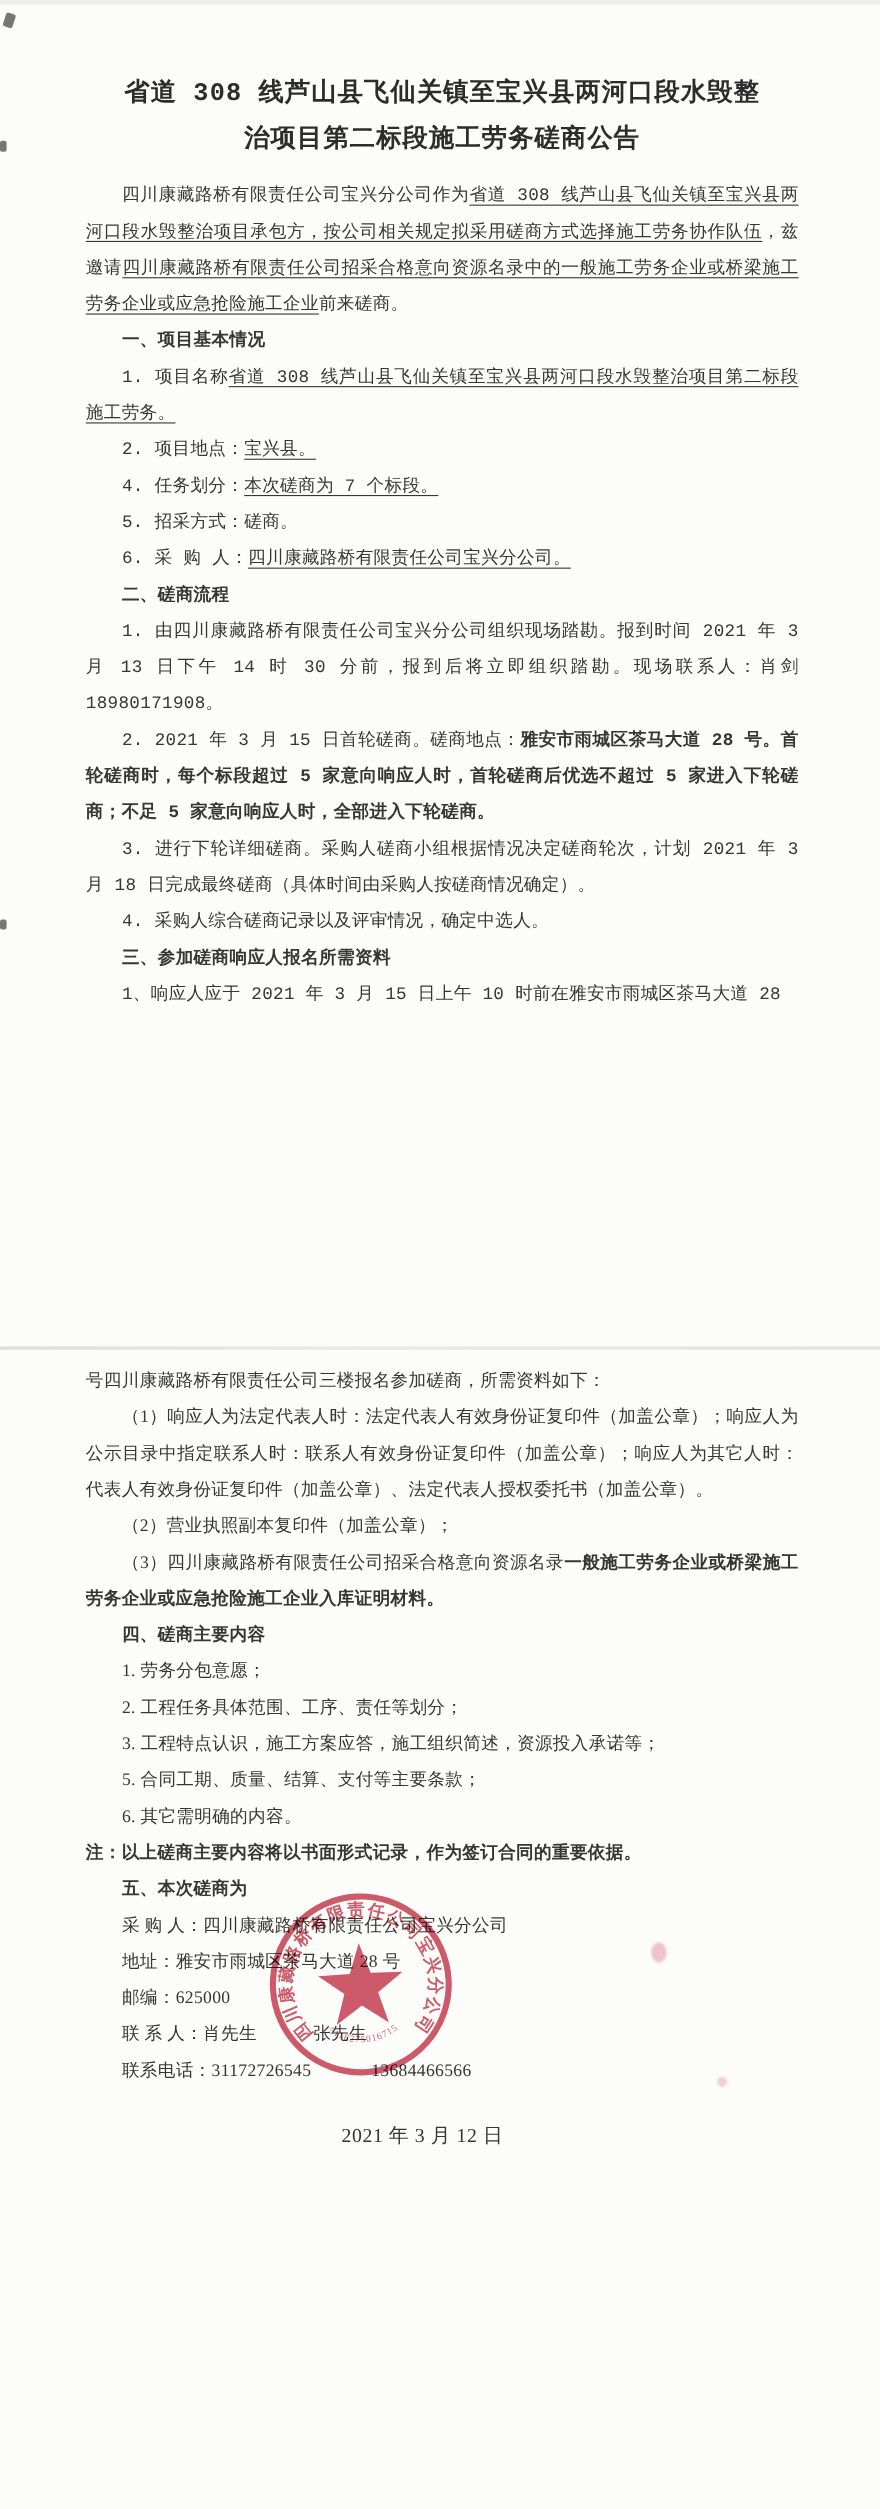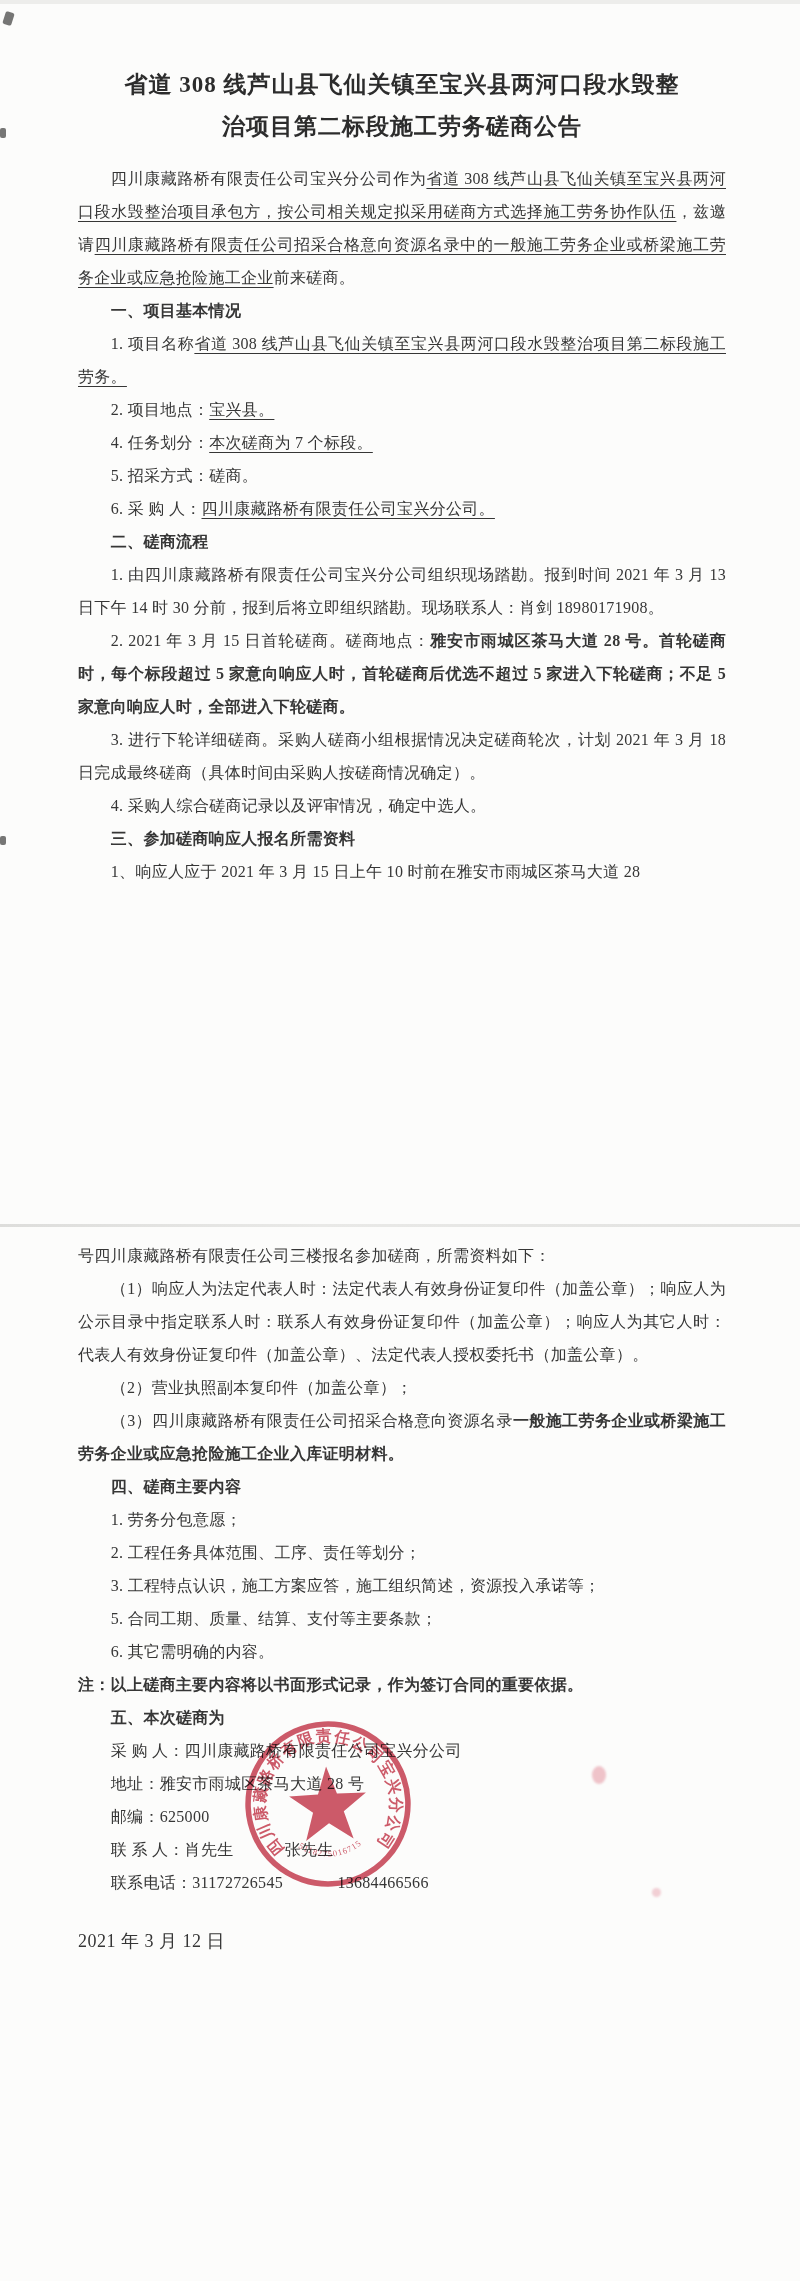--- a/index.html
+++ b/index.html
@@ -10,36 +10,36 @@
     overflow:hidden;
     font-family:"Liberation Serif","DejaVu Serif",serif;
     color:#363636;
   }
   .edge-top{position:absolute;top:0;left:0;width:800px;height:4px;background:#ededeb;}
   .mark{position:absolute;background:#4a4a48;border-radius:2px;opacity:.75;}
   .m1{left:4px;top:12px;width:9px;height:13px;transform:rotate(18deg);}
   .m2{left:0;top:128px;width:6px;height:10px;}
   .m3{left:0;top:836px;width:6px;height:9px;}
   .page{position:absolute;left:0;right:0;padding:0 74px 0 78px;box-sizing:border-box;}
-  .page1{top:0;height:1226px;}
+  .page1{top:0;height:1226px;font-family:Liberation Mono, monospace;}
   .page2{top:1227px;height:1141px;padding-top:12px;}
   .page-divider{position:absolute;top:1224px;left:0;width:800px;height:3px;
     background:linear-gradient(to right,#dddddb,#e9e9e7 40%,#e2e2e0);}
   h1.title{margin:0;padding:64px 0 14px 0;font-size:23px;line-height:42px;
     font-weight:bold;color:#2c2c2c;text-align:center;letter-spacing:1px;}
   h1.title .tl{display:block;}
   p.t{margin:0;font-size:16px;line-height:33px;text-align:justify;letter-spacing:.3px;}
   .ind{text-indent:2.05em;}
   .hd{font-weight:bold;}
   .b{font-weight:bold;}
   .u{text-decoration:underline;text-underline-offset:4px;text-decoration-thickness:1px;}
   .contact{padding-left:2.05em;text-indent:0;}
   .gap2{margin-left:3.2em;}
   .gap3{margin-left:3.4em;}
-  p.date{margin:26px 36px 0 0;font-size:18px;line-height:33px;text-align:left;letter-spacing:.5px;}
+  p.date{margin:26px 36px 0 0;font-size:18px;line-height:33px;text-align:center;letter-spacing:.5px;}
   .stamp{position:absolute;left:242px;top:1718px;width:172px;height:172px;
     opacity:.82;mix-blend-mode:multiply;transform:rotate(-3deg);}
   .ink-dot{position:absolute;left:592px;top:1766px;width:14px;height:18px;border-radius:50%;
     background:rgba(214,90,110,.35);filter:blur(1px);}
   .ink-dot2{position:absolute;left:652px;top:1888px;width:9px;height:9px;border-radius:50%;
     background:rgba(214,90,110,.28);filter:blur(1px);}
 </style>
 </head>
 <body>
 

